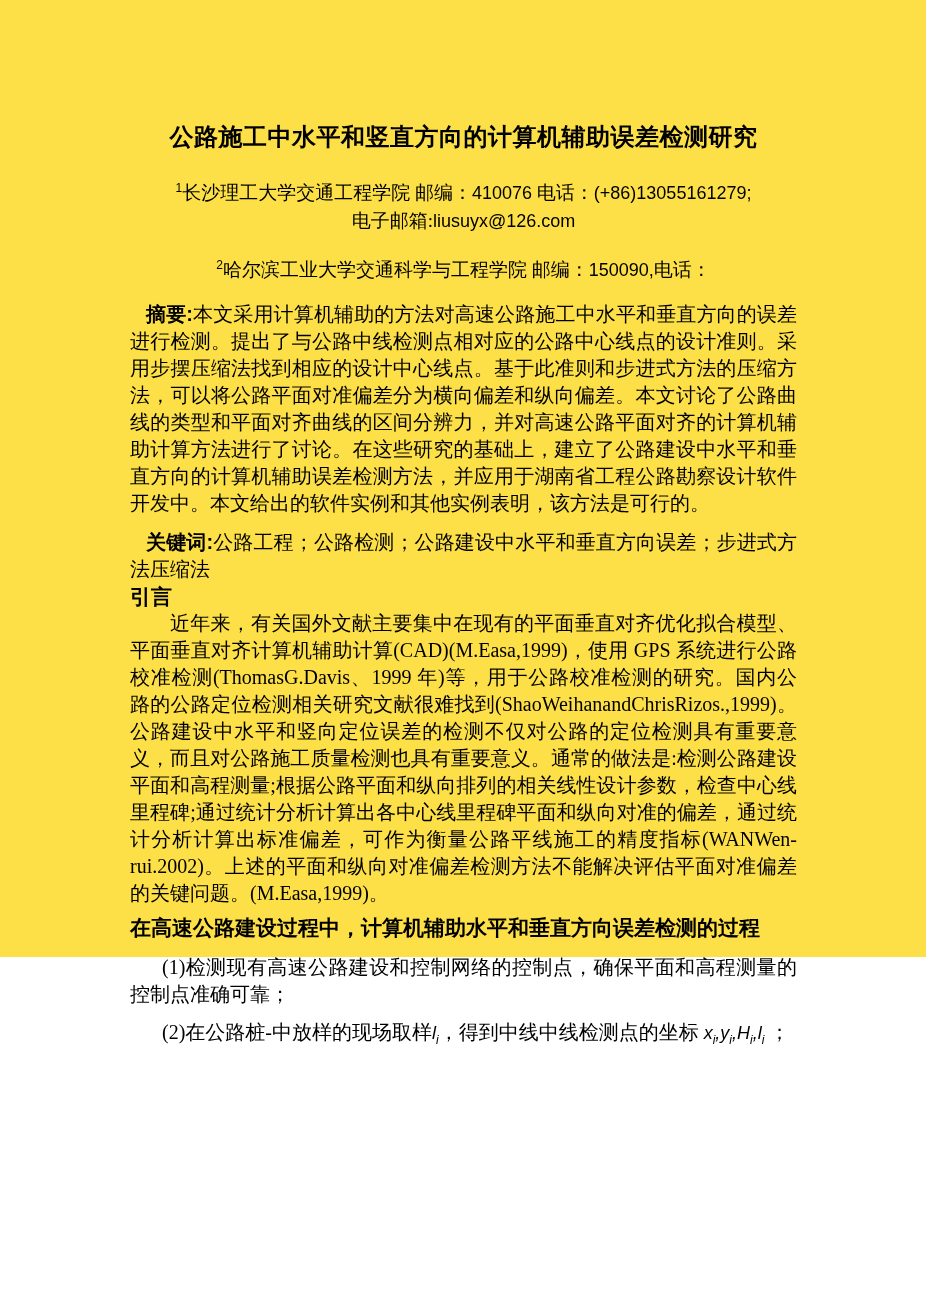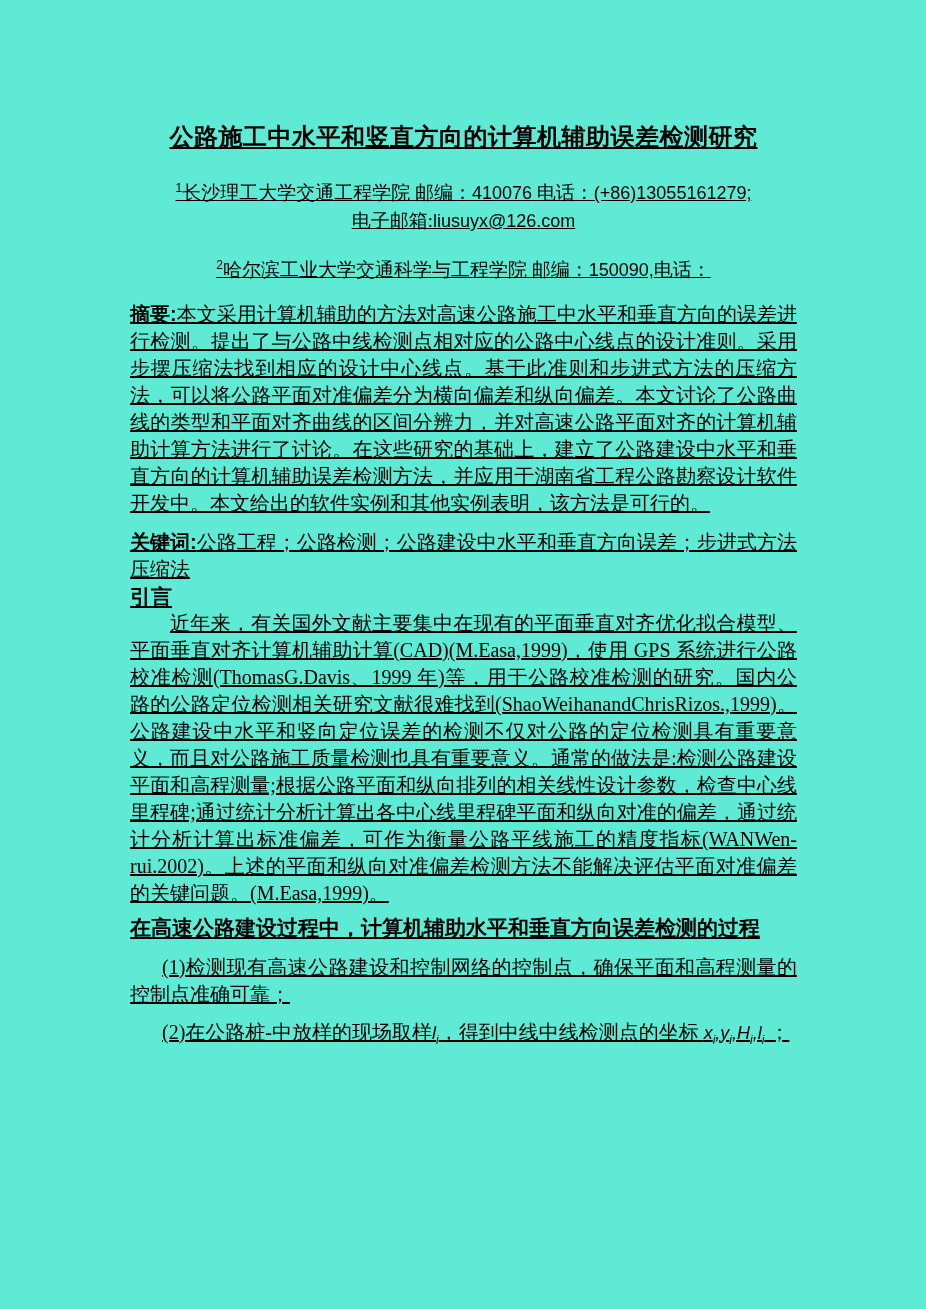--- a/index.html
+++ b/index.html
@@ -7,23 +7,22 @@
   body {
     width: 926px;
     height: 1309px;
     position: relative;
     font-family: "Liberation Serif", "DejaVu Serif", serif;
     color: #000000;
     overflow: hidden;
   }
   .page {
     width: 926px;
-    height: 1309px;
-    background: #5eead4;
-    text-decoration: underline;
+    height: 957px;
+    background: #fde047;
   }
   .content {
     padding: 122px 129px 0 130px; 
   }
   
   .doc-title {
     font-family: "Liberation Sans", "DejaVu Sans", sans-serif;
     font-weight: bold;
     font-size: 24px;
     line-height: 30px;
@@ -64,20 +63,21 @@
   .para {
     font-size: 20px;
     line-height: 27px;
     text-align: justify;
   }
   .abstract { margin-top: 17px; }
   .keywords { margin-top: 12px; }
   .run-label {
     font-family: "Liberation Sans", "DejaVu Sans", sans-serif;
     font-weight: bold;
+    margin-left: 16px;
   }
   .h2 {
     font-family: "Liberation Sans", "DejaVu Sans", sans-serif;
     font-weight: bold;
     font-size: 21px;
     line-height: 27px;
     text-align: left;
   }
   .intro-body { text-indent: 2em; }
   .section-heading { margin-top: 7px; }

